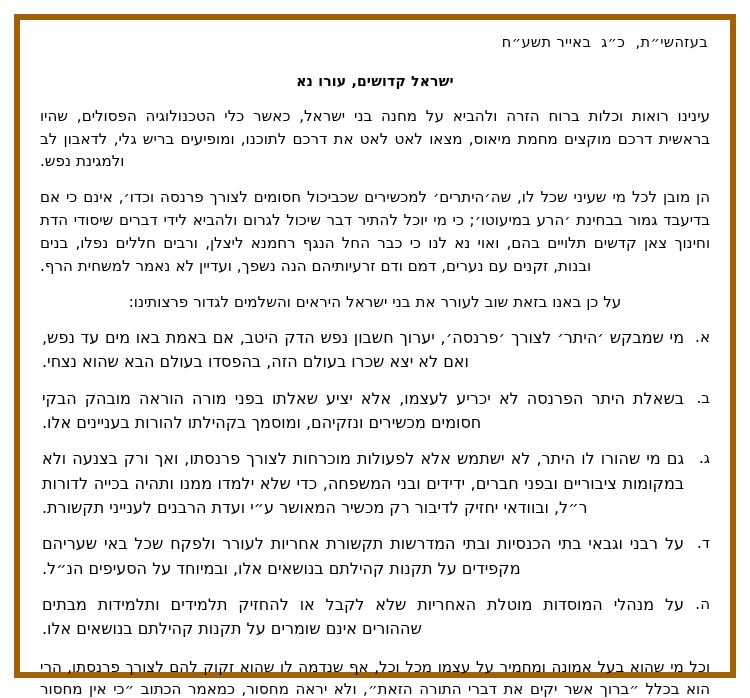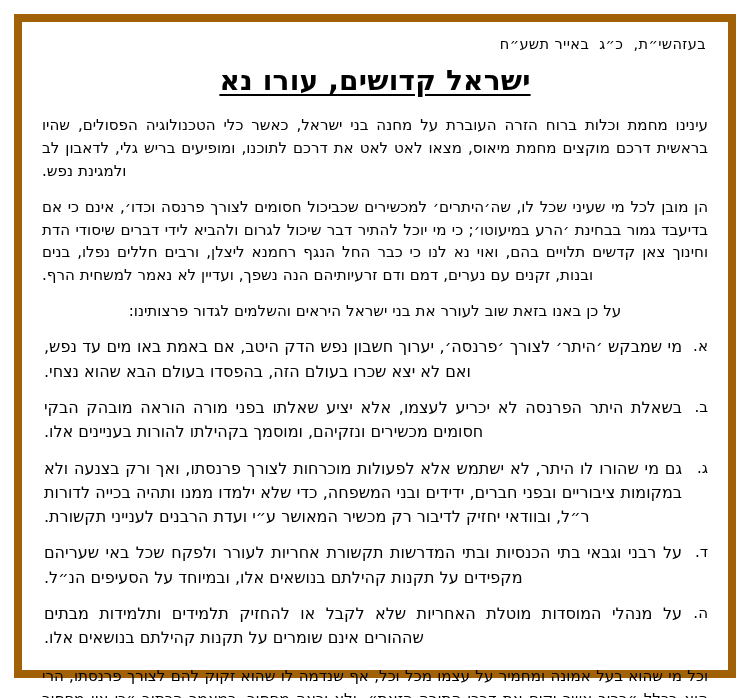--- a/index.html
+++ b/index.html
@@ -23,21 +23,21 @@
     background: #ffffff;
     box-sizing: border-box;
   }
 
   .frame {
     position: absolute;
     top: 14px;
     right: 14px;
     left: 14px;
     bottom: 20px;
-    border: 8px solid #a16207;
+    border: 6px solid #a16207;
     background: #ffffff;
     box-sizing: border-box;
     padding: 10px 16px 10px 16px;
     direction: rtl;
     text-align: right;
   }
 
   .date-line {
     font-size: 14.5px;
     letter-spacing: 0.4px;
@@ -46,26 +46,26 @@
     white-space: pre;
   }
 
   .title-wrap {
     text-align: center;
     margin-top: 10px;
     margin-bottom: 14px;
   }
   .doc-title {
     display: inline-block;
-    font-size: 28px;
+    font-size: 14px;
     font-weight: bold;
-    text-decoration: underline;
     text-underline-offset: 4px;
     letter-spacing: 0.2px;
     line-height: 1.3;
+    margin-top: 11px;
   }
 
   .para {
     font-size: 15.1px;
     line-height: 1.52;
     text-align: justify;
     text-align-last: center;
     margin: 0 4px 13px 4px;
     word-spacing: 0.2px;
   }
@@ -121,21 +121,21 @@
 
 <div class="page">
   <div class="frame">
 
     <div class="date-line">בעזהשי״ת,  כ״ג  באייר תשע״ח</div>
 
     <div class="title-wrap">
       <span class="doc-title">ישראל קדושים, עורו נא</span>
     </div>
 
-    <p class="para lead">עינינו מחמת וכלות ברוח הזרה העוברת על מחנה בני ישראל, כאשר כלי הטכנולוגיה הפסולים, שהיו בראשית דרכם מוקצים מחמת מיאוס, מצאו לאט לאט את דרכם לתוכנו, ומופיעים בריש גלי, לדאבון לב ולמגינת נפש.</p>
+    <p class="para lead">עינינו רואות וכלות ברוח הזרה ולהביא על מחנה בני ישראל, כאשר כלי הטכנולוגיה הפסולים, שהיו בראשית דרכם מוקצים מחמת מיאוס, מצאו לאט לאט את דרכם לתוכנו, ומופיעים בריש גלי, לדאבון לב ולמגינת נפש.</p>
 
     <p class="para block2">הן מובן לכל מי שעיני שכל לו, שה׳היתרים׳ למכשירים שכביכול חסומים לצורך פרנסה וכדו׳, אינם כי אם בדיעבד גמור בבחינת ׳הרע במיעוטו׳; כי מי יוכל להתיר דבר שיכול לגרום ולהביא לידי דברים שיסודי הדת וחינוך צאן קדשים תלויים בהם, ואוי נא לנו כי כבר החל הנגף רחמנא ליצלן, ורבים חללים נפלו, בנים ובנות, זקנים עם נערים, דמם ודם זרעיותיהם הנה נשפך, ועדיין לא נאמר למשחית הרף.</p>
 
     <p class="para intro">על כן באנו בזאת שוב לעורר את בני ישראל היראים והשלמים לגדור פרצותינו:</p>
 
     <ul class="list">
       <li class="list-item">
         <span class="marker">א.</span>
         <span class="item-text">מי שמבקש ׳היתר׳ לצורך ׳פרנסה׳, יערוך חשבון נפש הדק היטב, אם באמת באו מים עד נפש, ואם לא יצא שכרו בעולם הזה, בהפסדו בעולם הבא שהוא נצחי.</span>
       </li>

